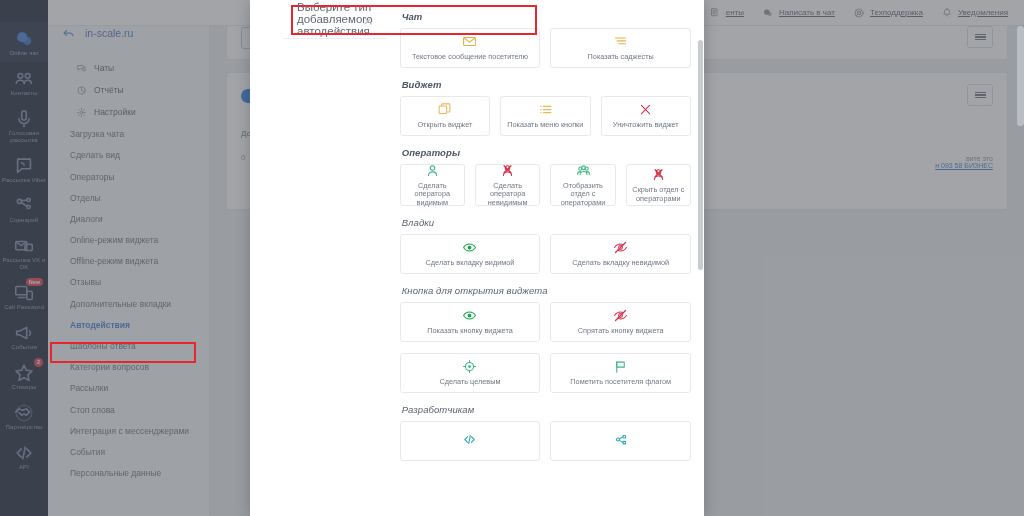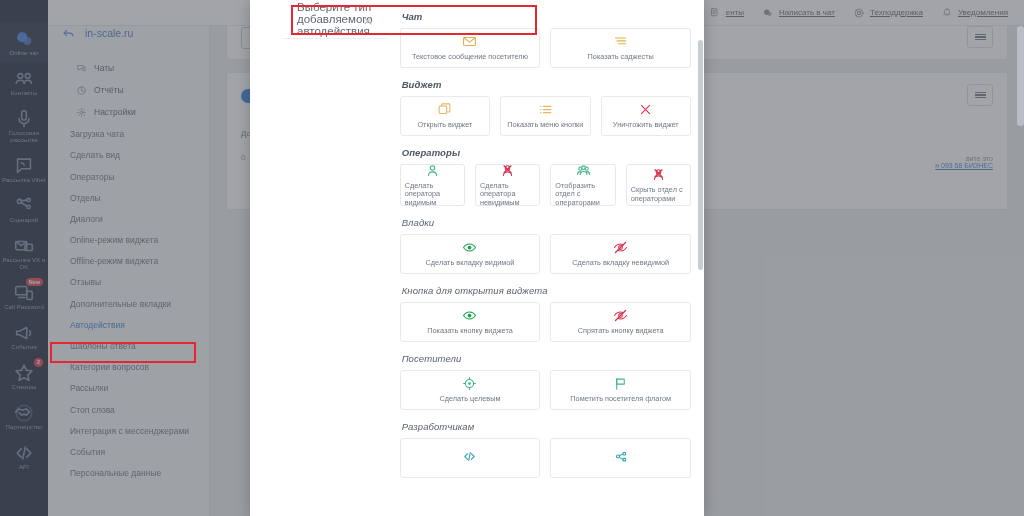--- a/index.html
+++ b/index.html
@@ -55,21 +55,21 @@
     padding: 0 14px 18px 14px;
   }
   .sb-head-ico { width: 13px; height: 13px; color: #5b8dd9; }
   .sb-head-text { font-size: 10.5px; color: #4a77c4; }
   .sb-item {
     font-size: 8.5px; color: #6b7382; padding: 5.6px 14px 5.6px 22px;
     white-space: nowrap; display: flex; align-items: center; gap: 7px;
   }
   .sb-item.top { padding-left: 28px; color: #5a626f; }
   .sb-ico { width: 11px; height: 11px; color: #8791a0; flex: 0 0 11px; }
-  .sb-item.selected { color: #3f7fd4; }
+  .sb-item.selected { color: #3f7fd4; font-weight: bold; }
 
   
   .content { flex: 1; position: relative; background: #eceef0; padding: 14px 16px; }
   .card {
     background: #fff; border: 1px solid #e6e8ec; border-radius: 3px;
     margin-bottom: 12px; position: relative;
   }
   .card.c1 { height: 46px; }
   .card.c2 { height: 138px; }
   .btn-outline {
@@ -141,21 +141,21 @@
   .sec-title.light { font-weight: normal; color: #5a6270; }
   .grid { display: flex; gap: 10px; margin-bottom: 11px; }
   .tile {
     flex: 1; border: 1px solid #e7e9ed; border-radius: 3px;
     background: #fff; height: 40px;
     display: flex; flex-direction: column; align-items: center;
     justify-content: center; gap: 4px; padding: 2px 4px;
   }
   .tile-ico { width: 15px; height: 15px; display: block; }
   .tile-label {
-    font-size: 7.3px; color: #707784; text-align: left; line-height: 8.6px;
+    font-size: 7.3px; color: #707784; text-align: center; line-height: 8.6px;
   }
   .tile.tall { height: 42px; }
 
   
   .sb-outline {
     position: absolute; left: 50px; top: 342px; width: 146px; height: 21px;
     border: 2px solid #e8262f; pointer-events: none; z-index: 5;
   }
   
   .mscroll {
@@ -540,21 +540,20 @@
           </div>
           <div class="tile">
             <span class="tile-ico" style="color:#d6314b"><svg viewBox="0 0 24 24" fill="none" stroke="currentColor" stroke-width="1.7" stroke-linecap="round" stroke-linejoin="round">
                 <path d="M2.5 12S6 6.5 12 6.5c1.6 0 3 .4 4.2 1M21.5 12s-3.5 5.5-9.5 5.5c-1.6 0-3-.4-4.2-1"></path>
                 <circle cx="12" cy="12" r="3"></circle>
                 <path d="M4 20L20 4" stroke-width="2"></path>
               </svg></span>
             <span class="tile-label">Спрятать кнопку виджета</span>
           </div>
         </div>
-        <div class="sec-title light">Посетители</div>
         <div class="grid">
           <div class="tile">
             <span class="tile-ico" style="color:#3fb583"><svg viewBox="0 0 24 24" fill="none" stroke="currentColor" stroke-width="1.7" stroke-linecap="round" stroke-linejoin="round">
                 <circle cx="12" cy="12" r="6.5"></circle>
                 <circle cx="12" cy="12" r="2.2" fill="currentColor" stroke="none"></circle>
                 <path d="M12 2.5v3M12 18.5v3M2.5 12h3M18.5 12h3"></path>
               </svg></span>
             <span class="tile-label">Сделать целевым</span>
           </div>
           <div class="tile">

